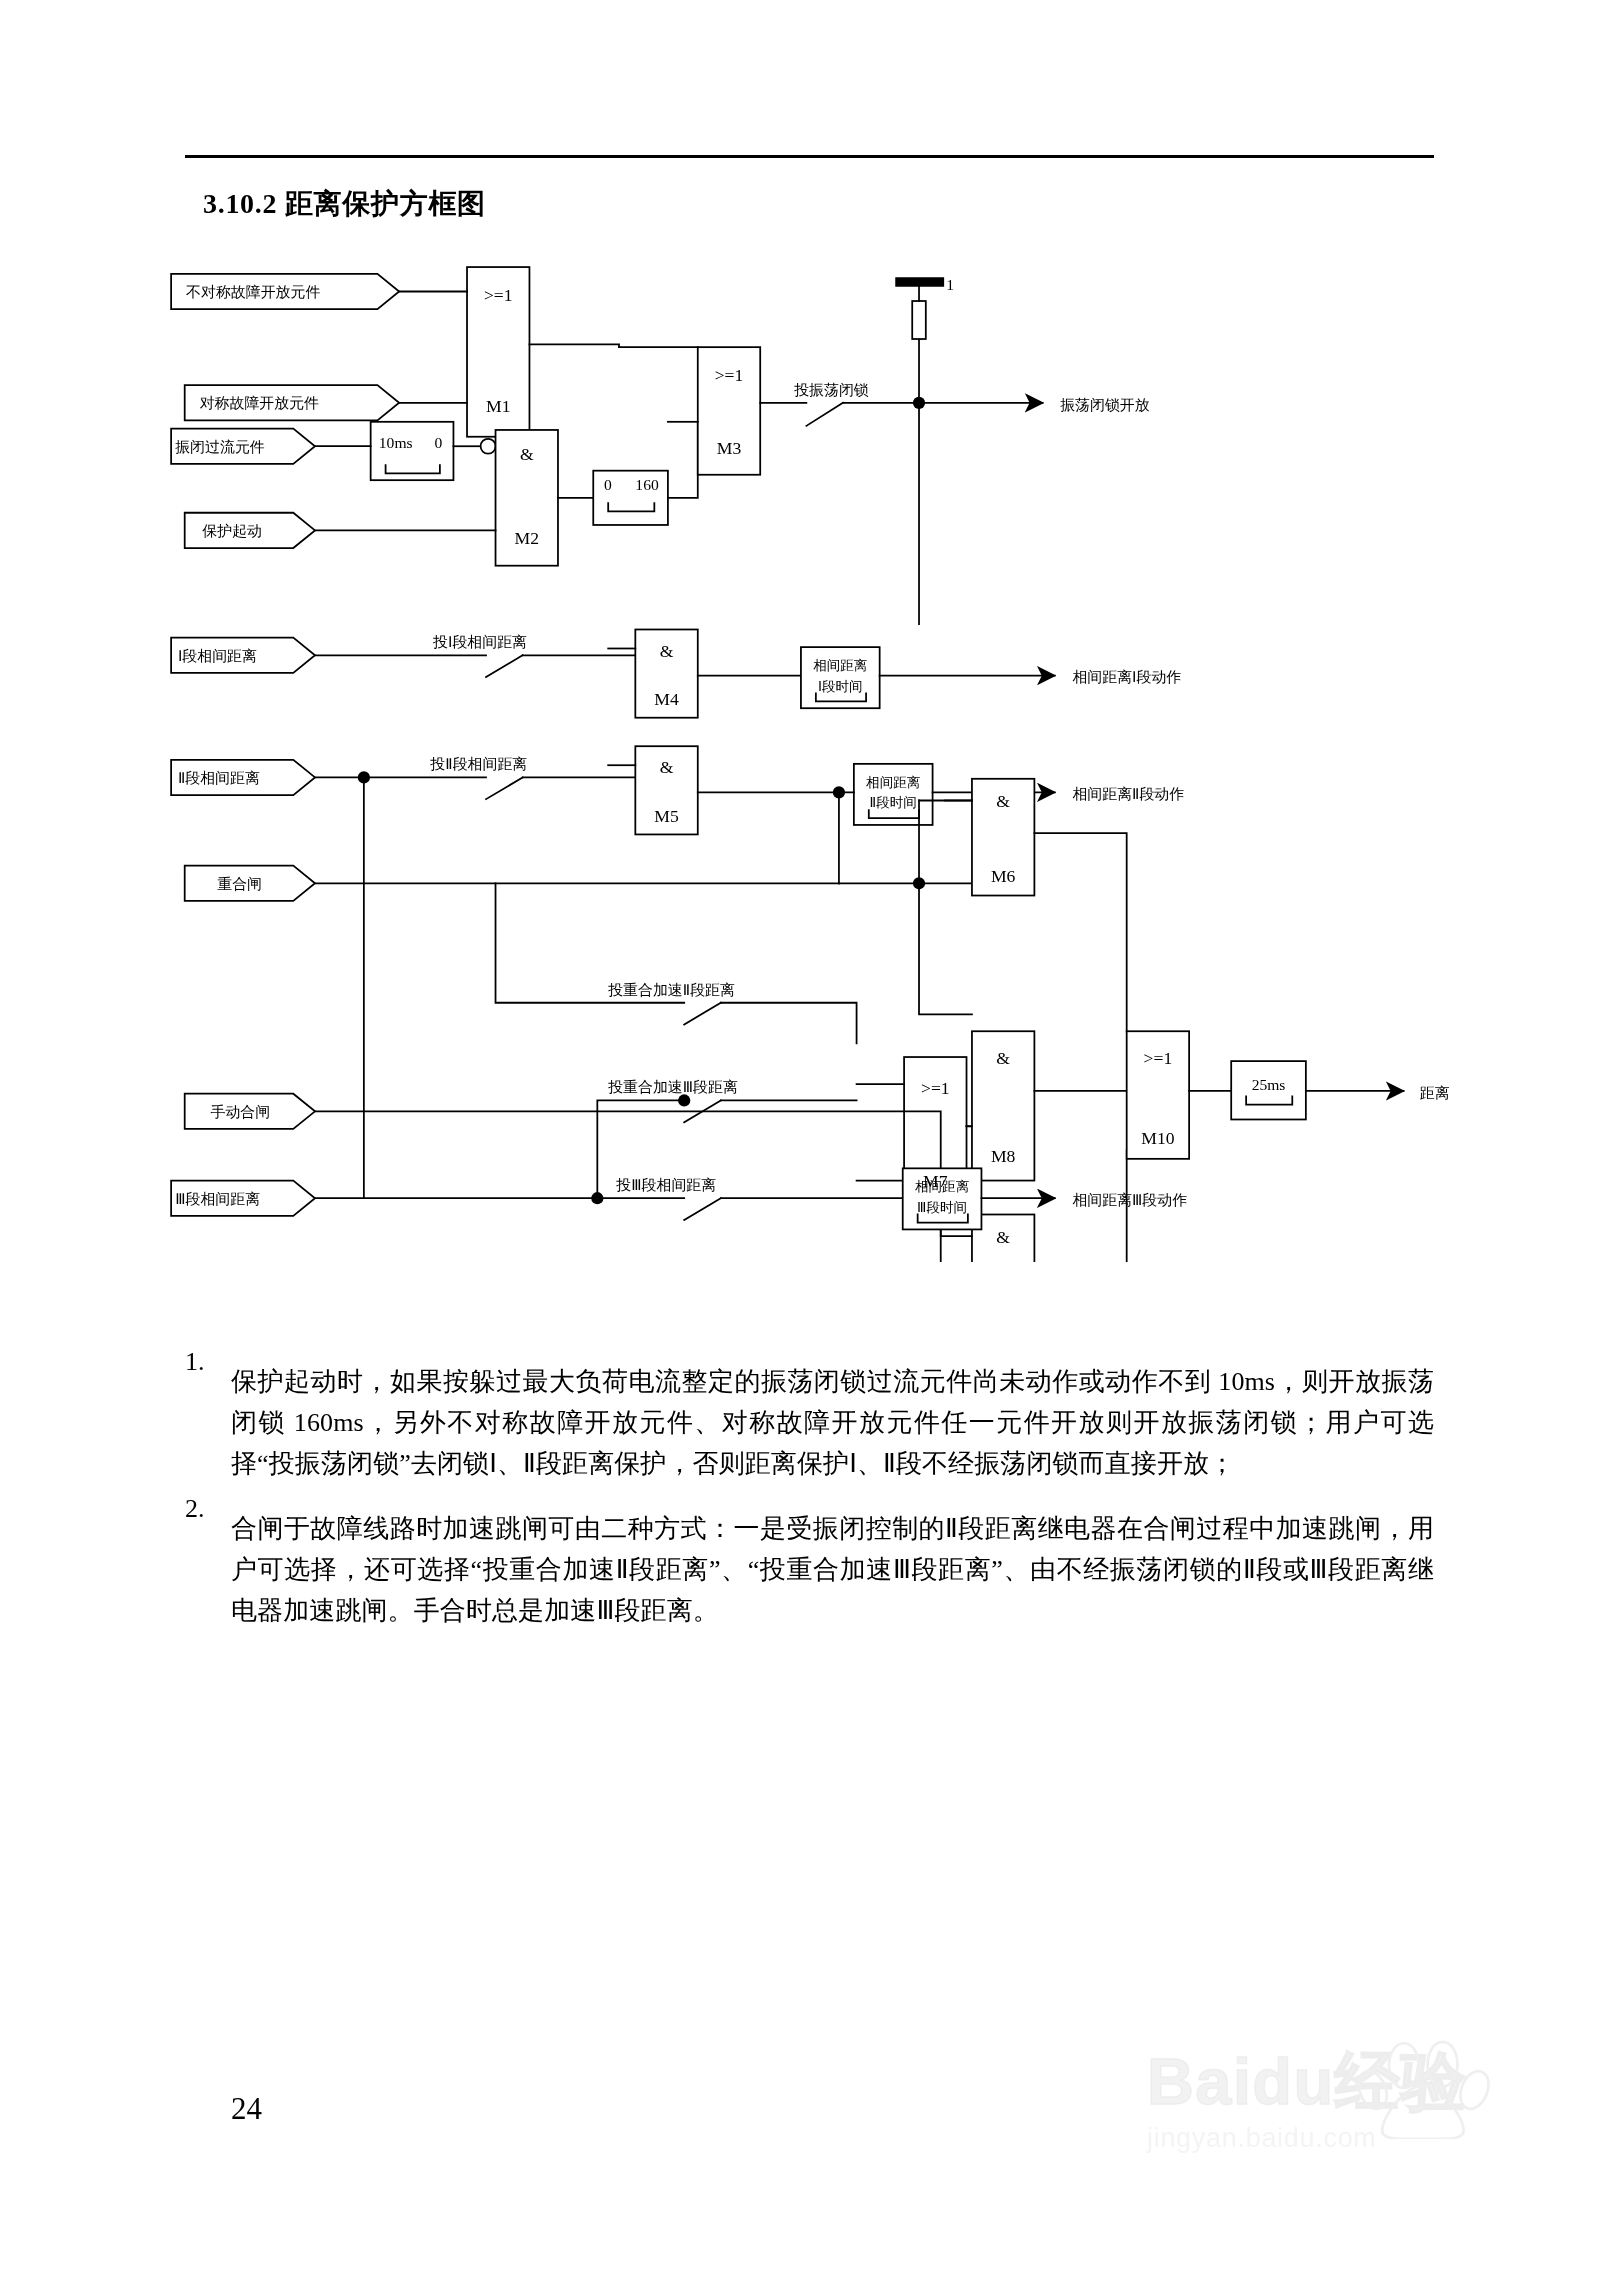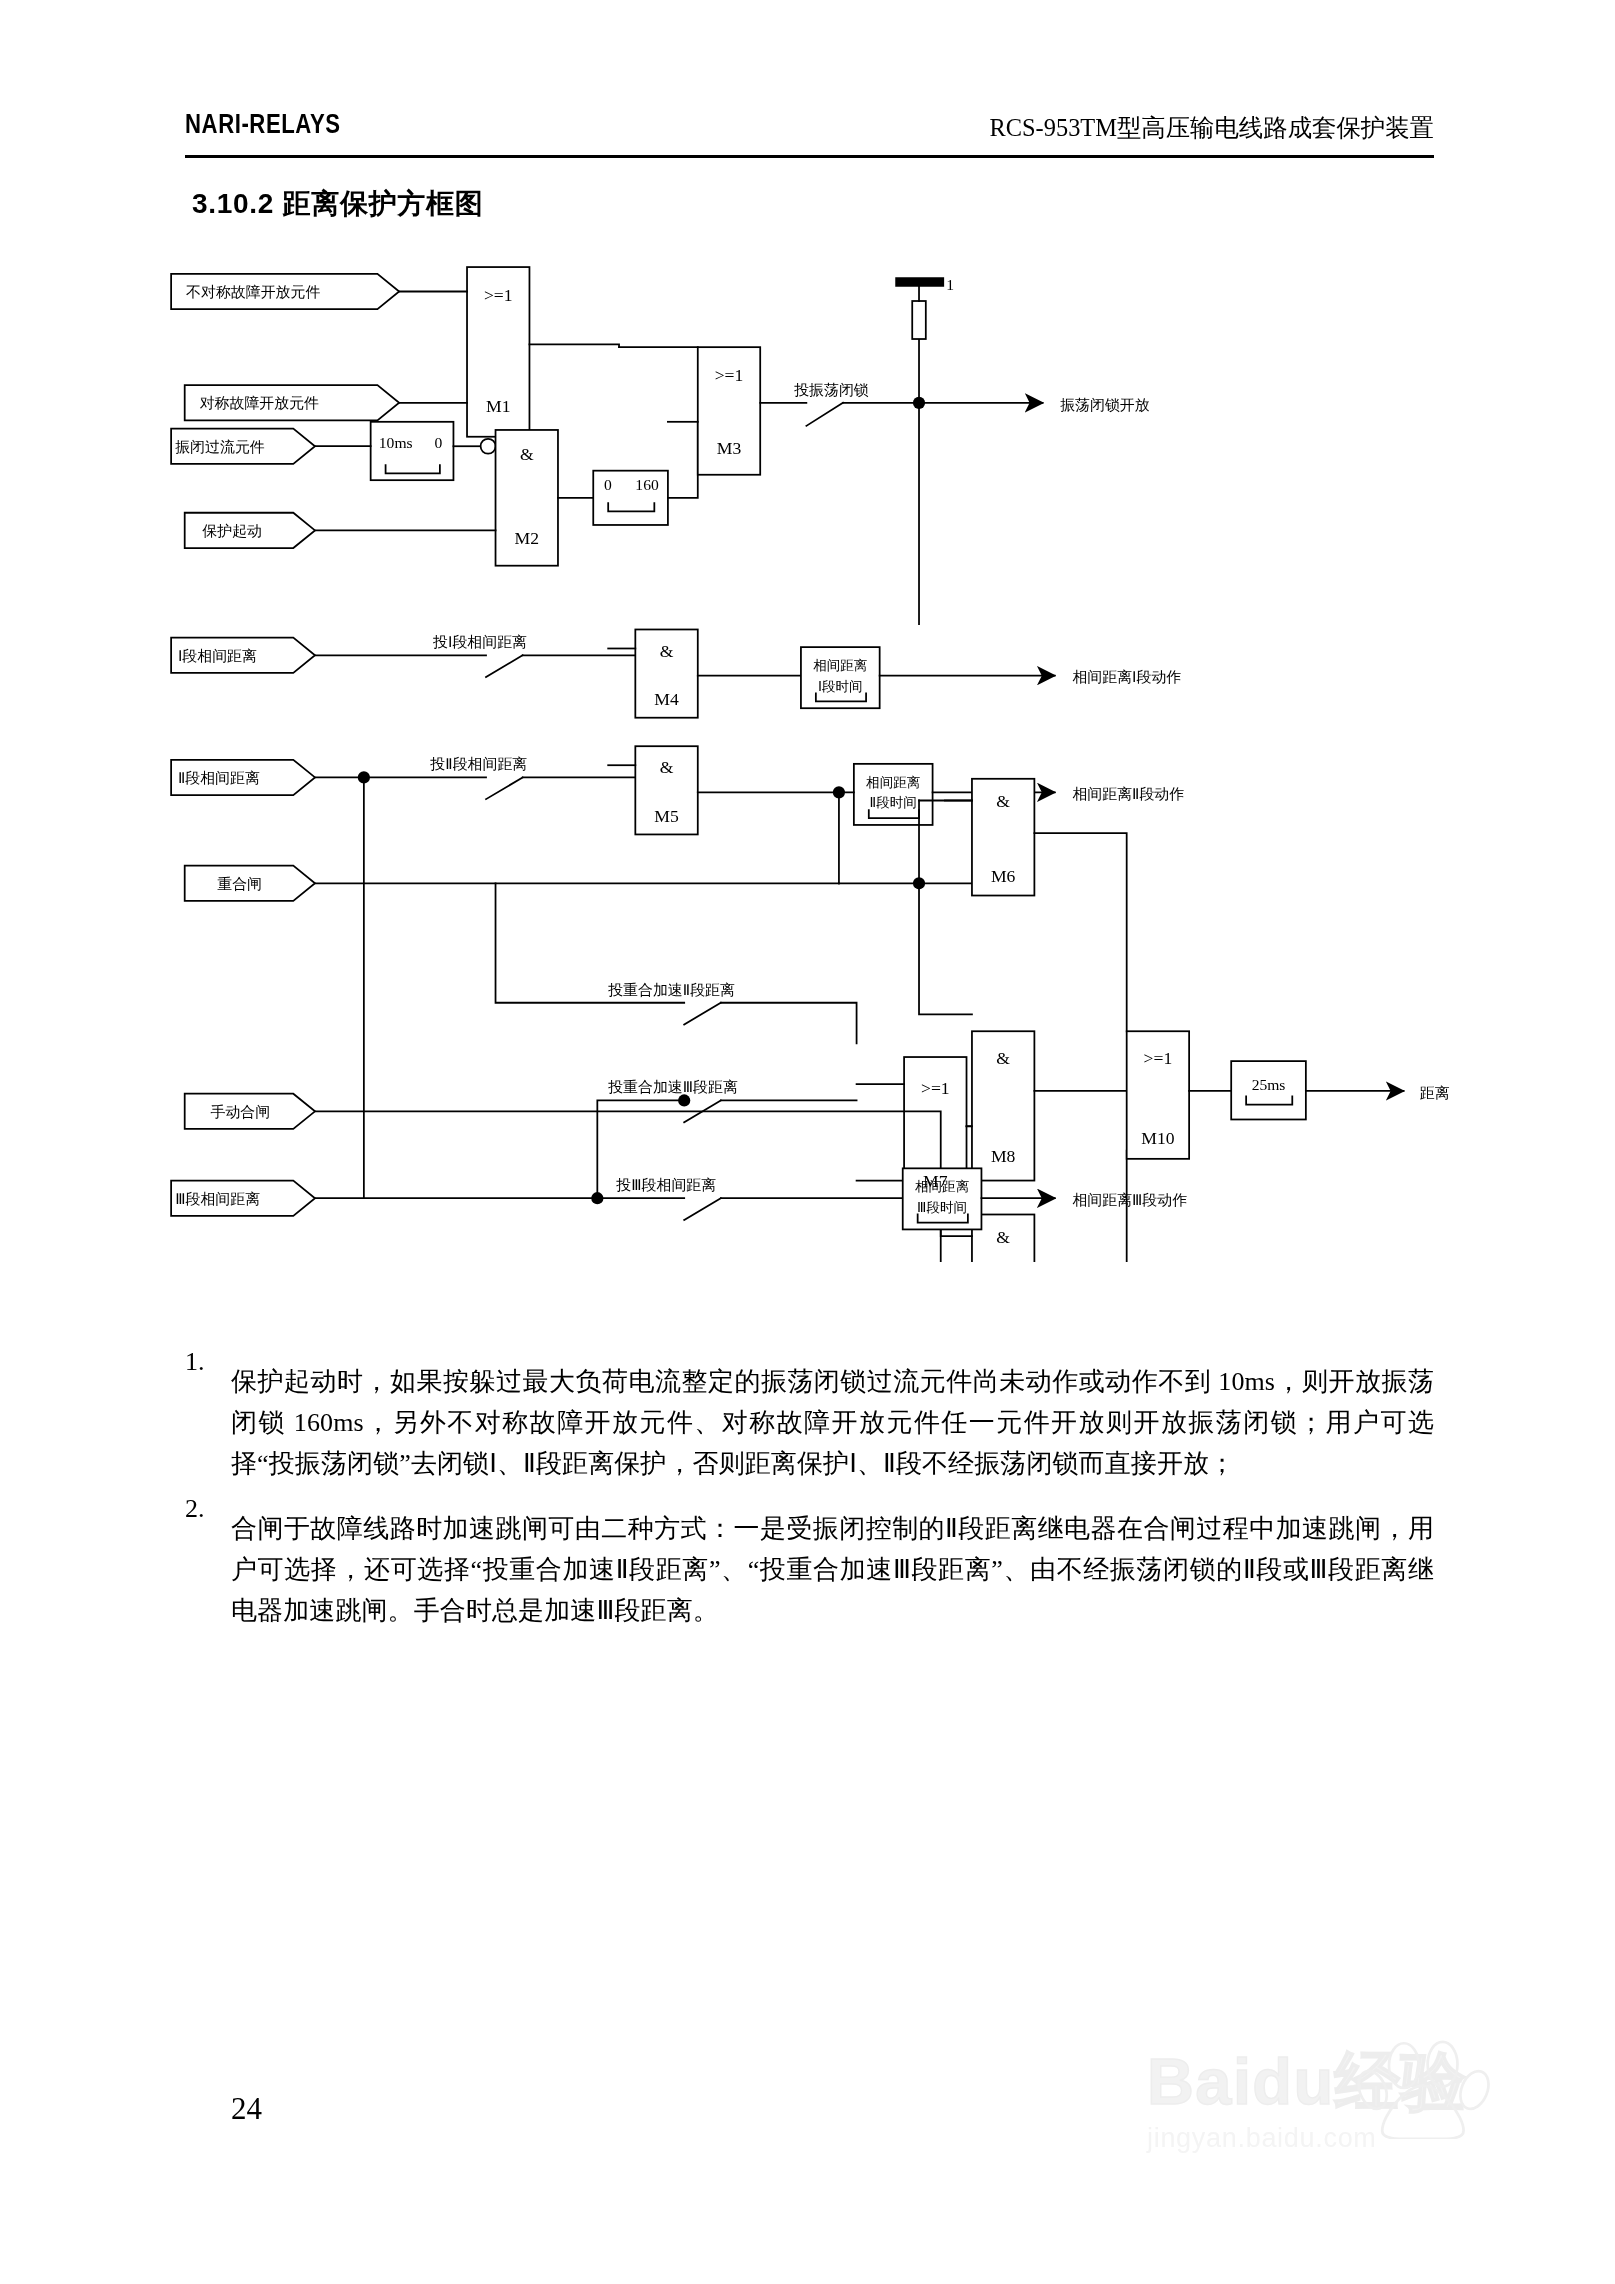--- a/index.html
+++ b/index.html
@@ -27,22 +27,22 @@
     font-family:"Liberation Serif", serif;
     font-size:24.4px; letter-spacing:0px;
   }
   .hdr-rule {
     position:absolute; left:185px; top:155px; width:1249px; height:3.4px;
     background:#000;
   }
 
   
   .sec-h {
-    position:absolute; left:192px; top:185px;
-    font-family:Liberation Sans, sans-serif;
+    position:absolute; left:203px; top:185px;
+    font-family:Liberation Serif, serif;
     font-size:28px; font-weight:700; letter-spacing:0.7px;
   }
 
   
   .figwrap { position:absolute; left:160px; top:244px; width:1290px; height:1018px; }
   svg.diagram { display:block; width:1290px; height:1018px; }
   svg.diagram text { font-family:"Liberation Serif", serif; fill:#000; }
   .cn  { font-size:22px; }
   .cn-sm { font-size:20px; }
   .lbl { font-size:23px; }
@@ -90,24 +90,20 @@
     font-size:27px; color:#f4f4f4; letter-spacing:0.7px; margin-top:4.1px;
     white-space:nowrap;
   }
   .wm-paw { position:absolute; left:204px; top:-6.8px; }
 </style>
 </head>
 <body>
 
 <div class="page">
 
-  <div class="hdr">
-    <div class="hdr-left">NARI-RELAYS</div>
-    <div class="hdr-right">RCS-953TM型高压输电线路成套保护装置</div>
-  </div>
   <div class="hdr-rule"></div>
 
   <div class="sec-h">3.10.2 距离保护方框图</div>
 
   <div class="figwrap">
 
     <svg class="diagram" viewBox="0 0 1900 1500">
       <defs>
         <marker id="arw" viewBox="0 0 12 12" refX="11" refY="6" markerWidth="11" markerHeight="11" orient="auto">
           <path d="M0,0 L12,6 L0,12 L3,6 Z" fill="#000"></path>

